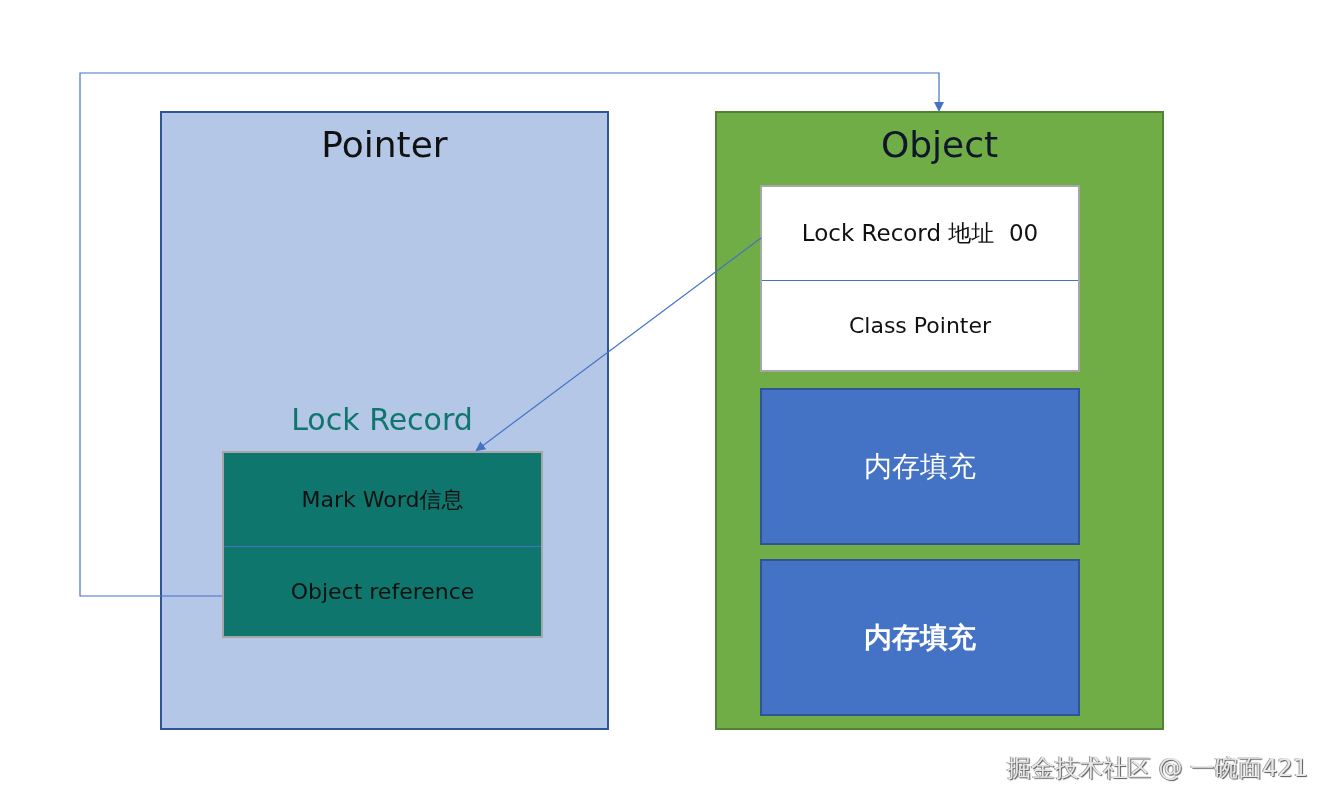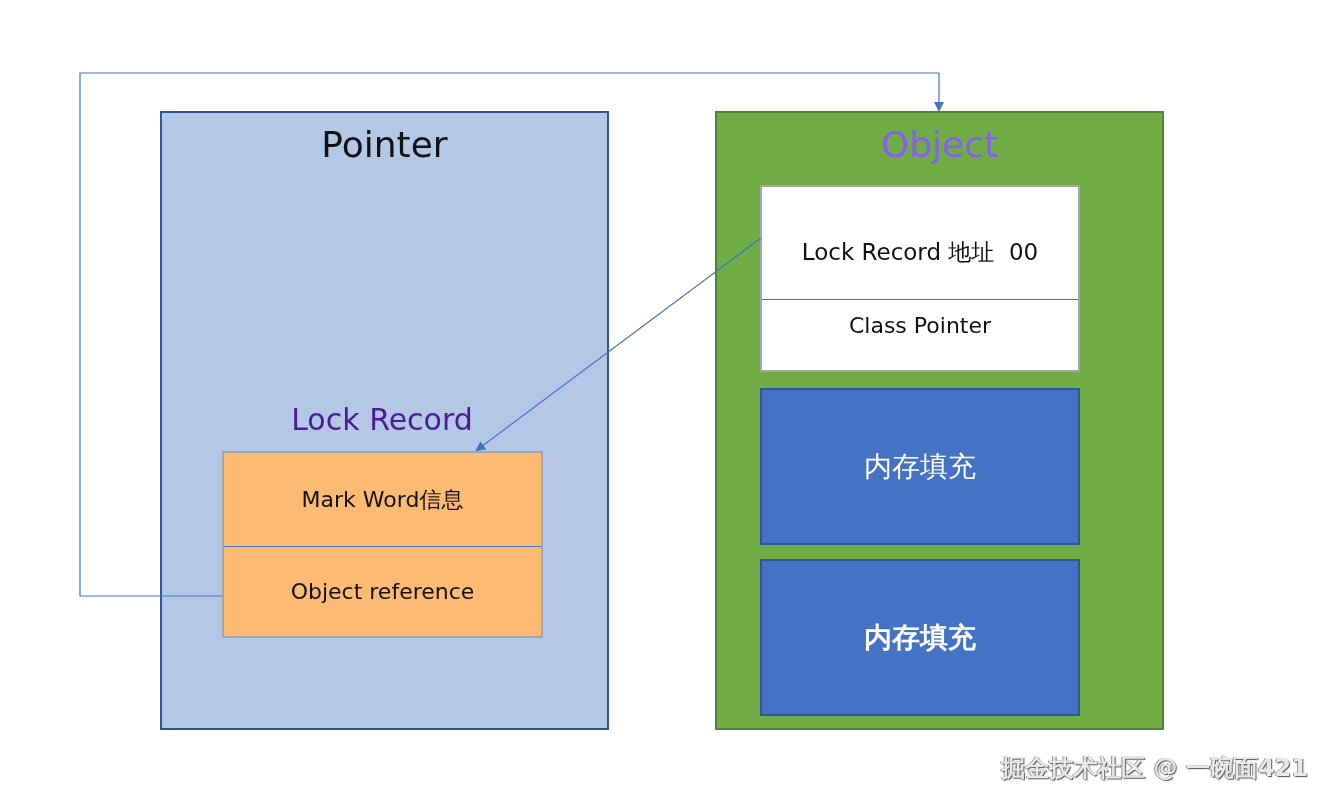--- a/index.html
+++ b/index.html
@@ -4,42 +4,42 @@
   <style>
     html, body { margin: 0; padding: 0; background: #ffffff; }
     body { width: 1330px; height: 805px; position: relative; overflow: hidden;
            font-family: "DejaVu Sans", "Liberation Sans", sans-serif; }
     .abs { position: absolute; box-sizing: border-box; }
     #thread-box { left: 160px; top: 111px; width: 449px; height: 619px;
                   background: #b4c7e7; border: 2px solid #2f5597; }
     #thread-title { left: 160px; top: 124px; width: 449px; text-align: center;
                     font-size: 36px; color: #111; }
     #lr-title { left: 222px; top: 402px; width: 320px; text-align: center;
-                font-size: 30px; color: #4c1d95; }
+                font-size: 30px; color: #0f766e; }
     #lr-box { left: 222px; top: 451px; width: 321px; height: 187px;
-              background: #fdba74; border: 2px solid #a6a6a6; }
+              background: #0f766e; border: 2px solid #a6a6a6; }
     .cell { position: absolute; left: 0; right: 0; display: flex;
             align-items: center; justify-content: center; font-size: 22px; color: #111; }
     #lr-cell1 { top: 0; height: 93px; border-bottom: 1px solid #4472c4; }
     #lr-cell2 { top: 94px; bottom: 0; }
     #object-box { left: 715px; top: 111px; width: 449px; height: 619px;
                   background: #70ad47; border: 2px solid #548235; }
     #object-title { left: 715px; top: 124px; width: 449px; text-align: center;
-                    font-size: 36px; color: #8b5cf6; }
+                    font-size: 36px; color: #0f172a; }
     #header-box { left: 760px; top: 185px; width: 320px; height: 187px;
                   background: #fff; border: 2px solid #a6a6a6; }
-    #hdr-cell1 { top: 0; height: 93px; border-bottom: 1px solid #4472c4; font-size: 23px; margin-top: 19px; }
+    #hdr-cell1 { top: 0; height: 93px; border-bottom: 1px solid #4472c4; font-size: 23px; }
     #hdr-cell2 { top: 94px; bottom: 0; }
     .bluebox { left: 760px; width: 320px; height: 157px; background: #4472c4;
                border: 2px solid #2f5597; display: flex; align-items: center;
                justify-content: center; color: #fff; font-size: 28px; }
     #instance-box { top: 388px; }
     #padding-box { top: 559px; font-weight: bold; }
     #watermark { right: 22px; top: 752px; font-size: 24px; color: #e8e8e8;
-                 text-shadow: 1px 1px 1px #555, -1px 0 0 #999; font-weight: bold; }
+                 text-shadow: 1px 1px 1px #555, -1px 0 0 #999; }
     svg#connectors { position: absolute; left: 0; top: 0; }
   </style>
 </head>
 <body>
 
 <div class="abs" id="thread-box"></div>
 <div class="abs" id="thread-title">Pointer</div>
 <div class="abs" id="lr-title">Lock Record</div>
 <div class="abs" id="lr-box">
   <div class="cell" id="lr-cell1">Mark Word信息</div>

